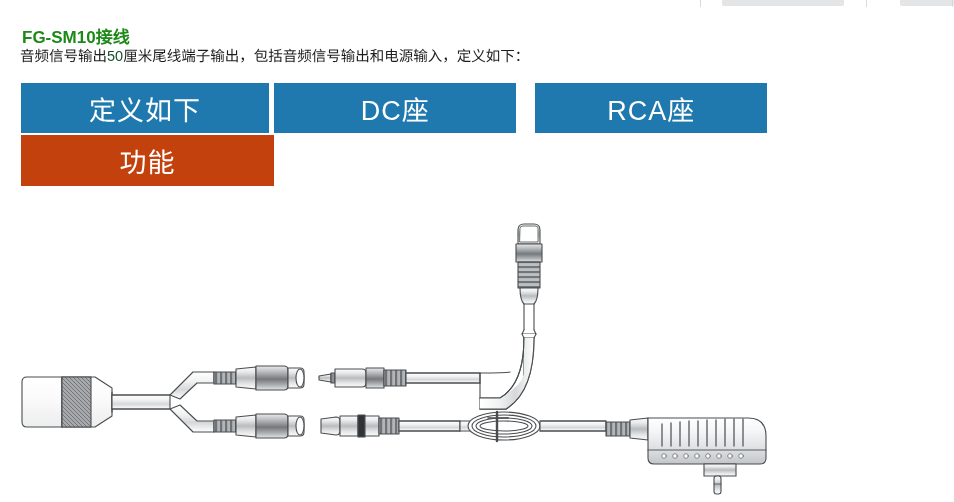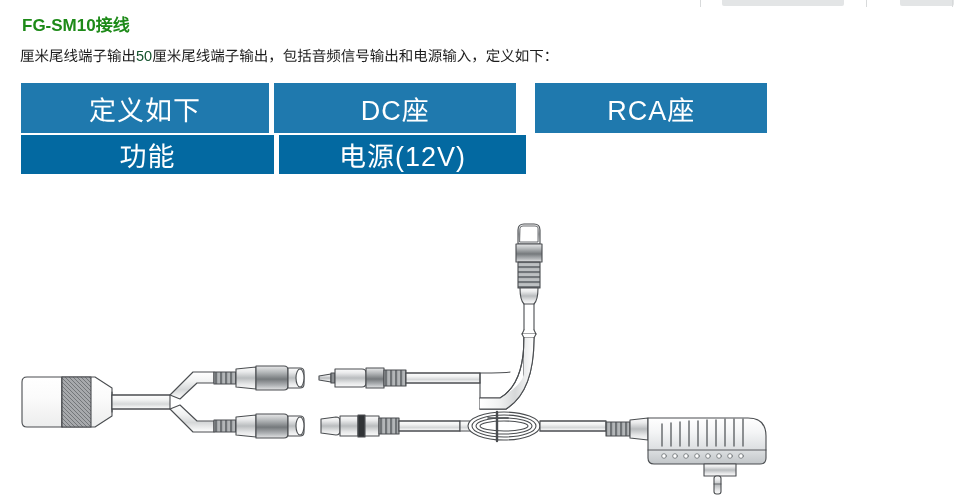--- a/index.html
+++ b/index.html
@@ -10,21 +10,21 @@
     -webkit-font-smoothing:antialiased;
   }
 
   
   .topstrip{position:absolute;left:0;top:0;width:954px;height:14px;background:#ffffff;}
   .chrome-box{position:absolute;top:-6px;height:12px;background:#e3e5e6;border-radius:0 0 2px 2px;}
   .chrome-div{position:absolute;top:-6px;width:1px;height:13px;background:#d8dadb;}
 
   
   .heading{
-    position:absolute;left:22px;top:16px;
+    position:absolute;left:22px;top:28px;
     font-size:17px;font-weight:bold;color:#1d8a18;letter-spacing:0px;
     white-space:nowrap;line-height:20px;
   }
   .para{
     position:absolute;left:20px;top:46px;
     font-size:14.5px;color:#1d1d1d;white-space:nowrap;line-height:20px;
   }
   .para .num{color:#14532d;}
 
   
@@ -36,51 +36,50 @@
   .cell{
     box-sizing:border-box;
     display:flex;align-items:center;justify-content:center;
     color:#ffffff;font-size:27px;font-weight:400;
     letter-spacing:1px;white-space:nowrap;
   }
   .c0{width:253px;}
   .c1{width:247px;margin-left:5px;}
   .c2{width:236px;margin-left:19px;}
   .head .cell{background:#1f79ae;height:50px;}
-  .body .cell{background:#0369a1;height:39px;margin-top:2px;}
+  .body .cell{background:#c2410c;height:51px;margin-top:2px;}
 
   
   .diagram{position:absolute;left:0;top:196px;width:954px;height:306px;}
 </style>
 </head>
 <body>
 
 <div class="topstrip">
   <div class="chrome-box" style="left:722px;width:122px;"></div>
   <div class="chrome-box" style="left:900px;width:54px;"></div>
   <div class="chrome-div" style="left:700px;"></div>
   <div class="chrome-div" style="left:866px;"></div>
   <div class="chrome-div" style="left:952px;"></div>
 </div>
 
 <div class="heading">FG-SM10接线</div>
 
 <div class="para">
-  <span>厘米尾线端子输出</span><span class="num">50</span><span>厘米尾线端子输出，包括音频信号输出和电源输入，定义如下：</span>
+  <span>音频信号输出</span><span class="num">50</span><span>厘米尾线端子输出，包括音频信号输出和电源输入，定义如下：</span>
 </div>
 
 <div class="tbl">
   <div class="trow head">
     <div class="cell c0">定义如下</div>
     <div class="cell c1">DC座</div>
     <div class="cell c2">RCA座</div>
   </div>
   <div class="trow body">
     <div class="cell c0">功能</div>
-    <div class="cell c1">电源(12V)</div>
   </div>
 </div>
 
 <div class="diagram">
 
   <svg width="954" height="306" viewBox="0 0 954 306" style="position:absolute;left:0;top:0;">
     <defs>
       <linearGradient id="metalV" x1="0" y1="0" x2="0" y2="1">
         <stop offset="0%" stop-color="#fcfcfc"></stop>
         <stop offset="22%" stop-color="#e9eaeb"></stop>

